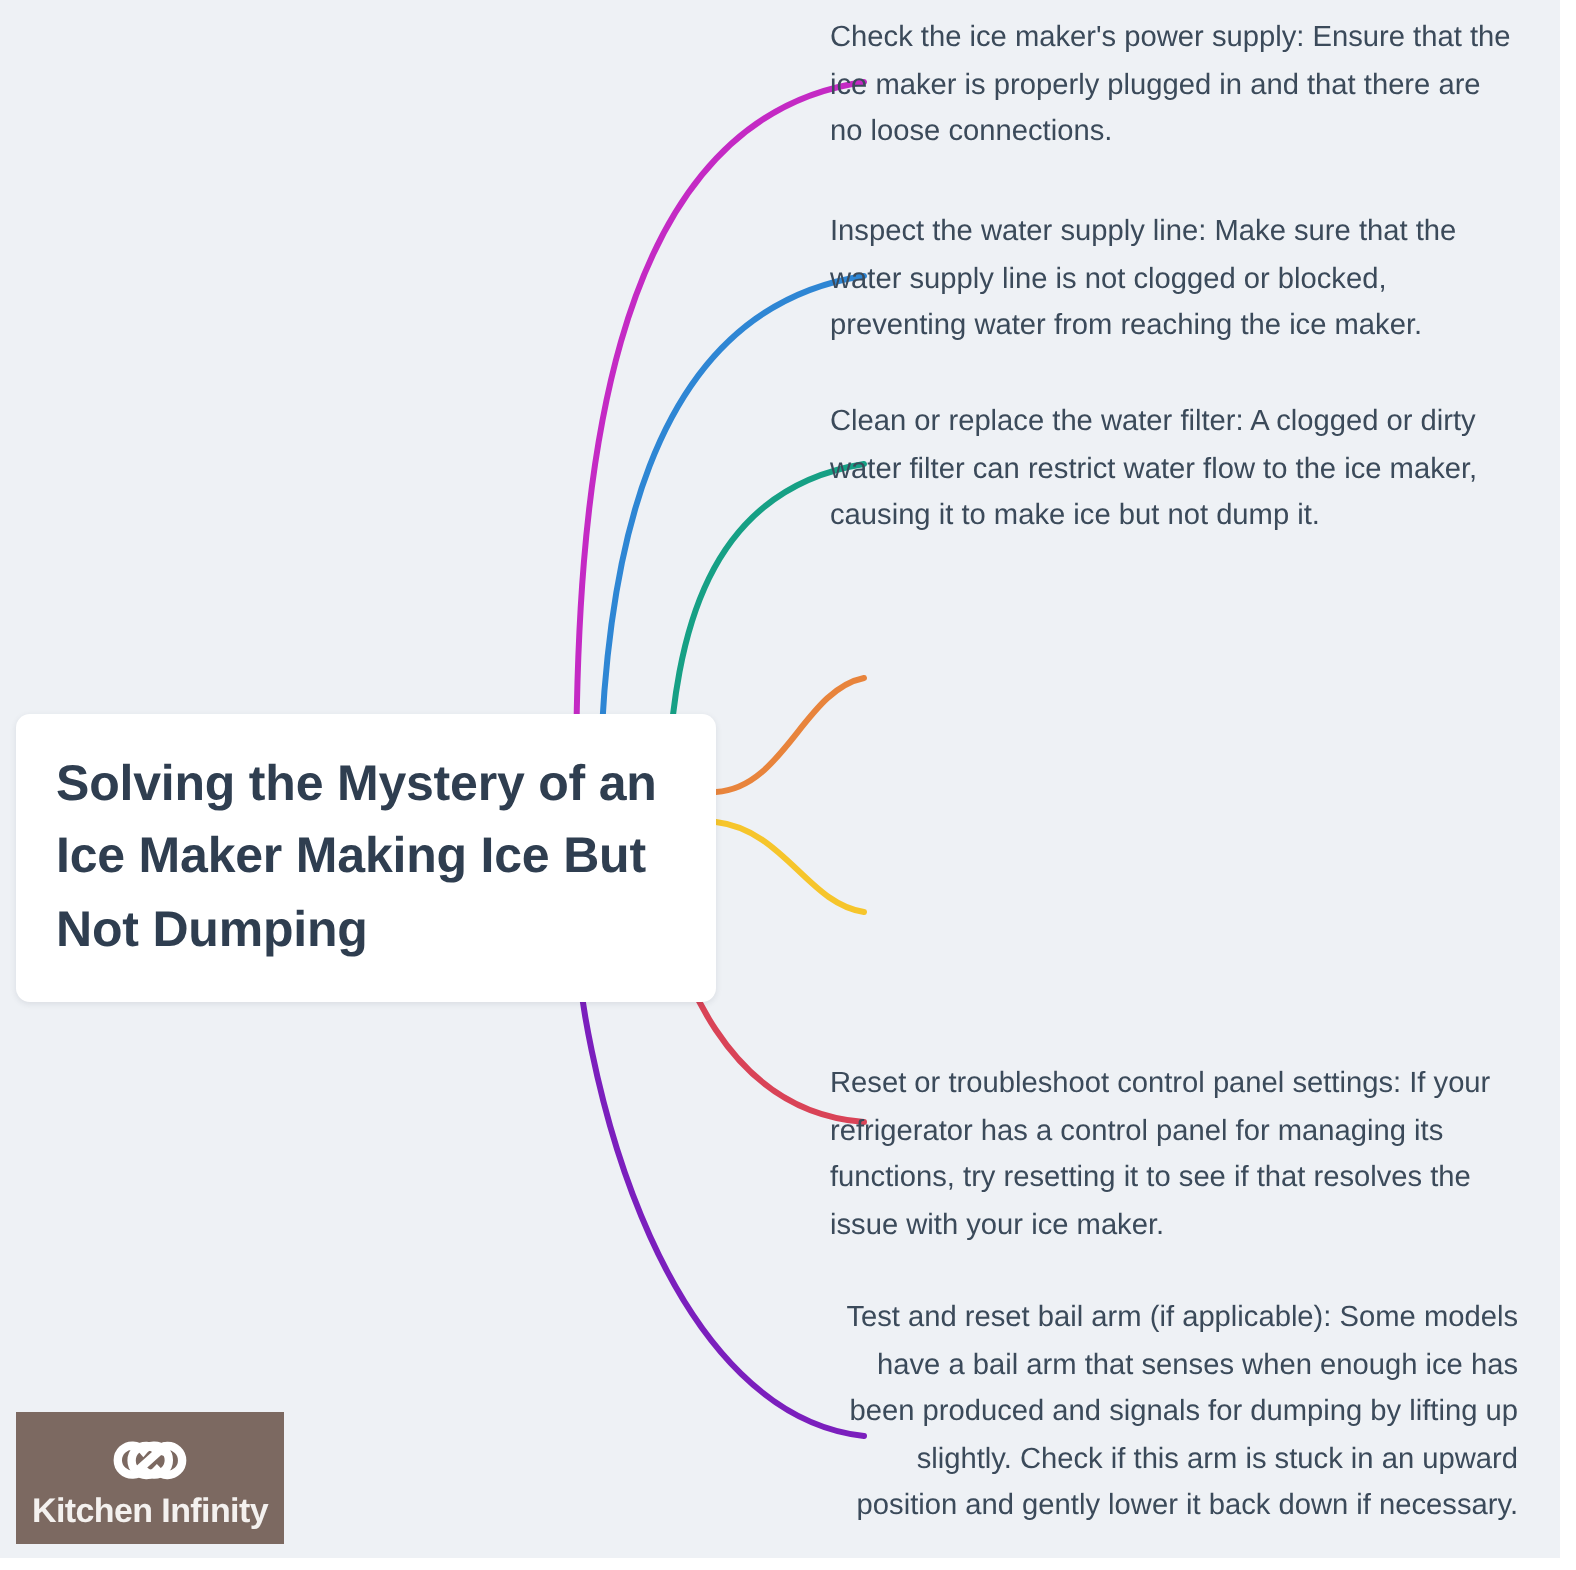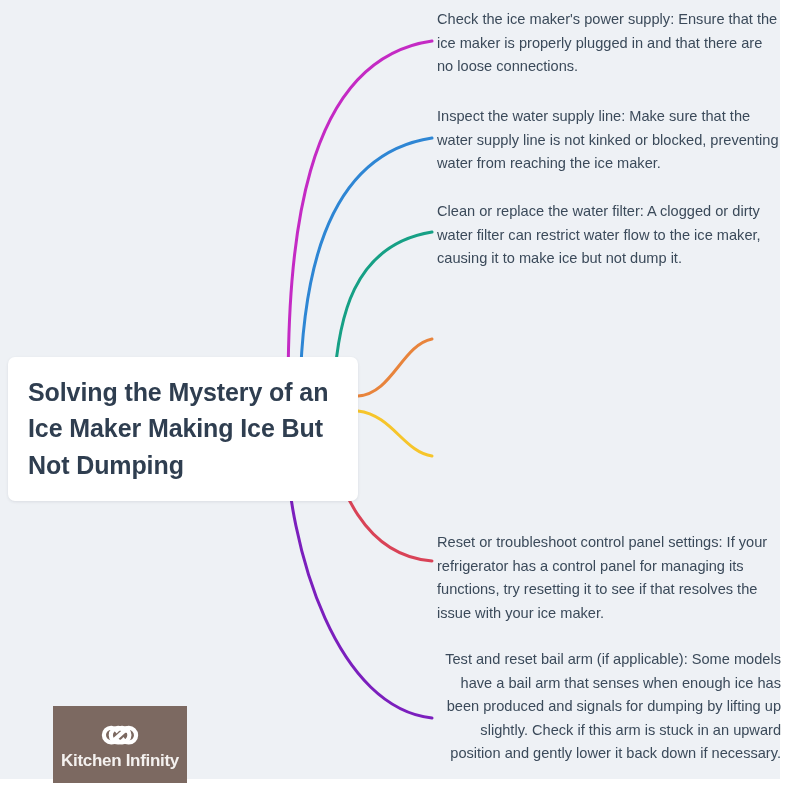--- a/index.html
+++ b/index.html
@@ -48,38 +48,37 @@
   }
   .central-node-title {
     font-size: 25px;
     font-weight: bold;
     line-height: 1.45;
     color: #2f3e50;
     letter-spacing: -0.1px;
   }
   .branch-label {
     position: absolute;
-    left: 437px;
+    left: 415px;
     width: 344px;
     font-size: 14.6px;
     line-height: 23.5px;
     color: #3b4a5a;
   }
   .logo-box {
     position: absolute;
     left: 8px;
     top: 706px;
     width: 134px;
-    height: 77px;
+    height: 66px;
     background: #7c6961;
     display: flex;
     flex-direction: column;
     align-items: center;
     justify-content: center;
-    margin-left: 45px;
   }
   .logo-mark {
     width: 42px;
     height: 31px;
     display: block;
     margin-bottom: 1px;
   }
   .logo-text {
     color: #f4f1ef;
     font-size: 17px;
@@ -103,21 +102,21 @@
     <path d="M 358,411 C 392,415 404,452 432,456" fill="none" stroke="#f6c52b" stroke-width="3" stroke-linecap="round"></path>
     <path d="M 325,420 C 336,490 366,556 432,561" fill="none" stroke="#d94357" stroke-width="3" stroke-linecap="round"></path>
     <path d="M 284,423 C 288,560 340,708 432,718" fill="none" stroke="#7b1fbd" stroke-width="3" stroke-linecap="round"></path>
   </svg>
 
   <div class="central-node">
     <div class="central-node-title">Solving the Mystery of an Ice Maker Making Ice But Not Dumping</div>
   </div>
 
   <div class="branch-label" style="top:8px;">Check the ice maker's power supply: Ensure that the ice maker is properly plugged in and that there are no loose connections.</div>
-  <div class="branch-label" style="top:105px;">Inspect the water supply line: Make sure that the water supply line is not kinked or blocked, preventing water from reaching the ice maker.</div>
+  <div class="branch-label" style="top:105px;">Inspect the water supply line: Make sure that the water supply line is not clogged or blocked, preventing water from reaching the ice maker.</div>
   <div class="branch-label" style="top:200px;">Clean or replace the water filter: A clogged or dirty water filter can restrict water flow to the ice maker, causing it to make ice but not dump it.</div>
   <div class="branch-label" style="top:531px;">Reset or troubleshoot control panel settings: If your refrigerator has a control panel for managing its functions, try resetting it to see if that resolves the issue with your ice maker.</div>
   <div class="branch-label" style="top:648px;text-align:right;">Test and reset bail arm (if applicable): Some models have a bail arm that senses when enough ice has been produced and signals for dumping by lifting up slightly. Check if this arm is stuck in an upward position and gently lower it back down if necessary.</div>
 
   <div class="logo-box">
     <svg class="logo-mark" viewBox="0 0 44 32">
       <g fill="none" stroke="#ffffff" stroke-width="4.4" stroke-linecap="round">
         <path d="M 18.5,20.5 A 7.6,7.6 0 1 1 18.5,10.6 A 7.6,7.6 0 1 1 18.5,20.5 Z"></path>
         <path d="M 25.6,10.6 A 7.6,7.6 0 1 1 25.6,20.8 A 7.6,7.6 0 1 1 25.6,10.6 Z"></path>
         <path d="M 16.2,20.4 L 29.6,8.4"></path>

